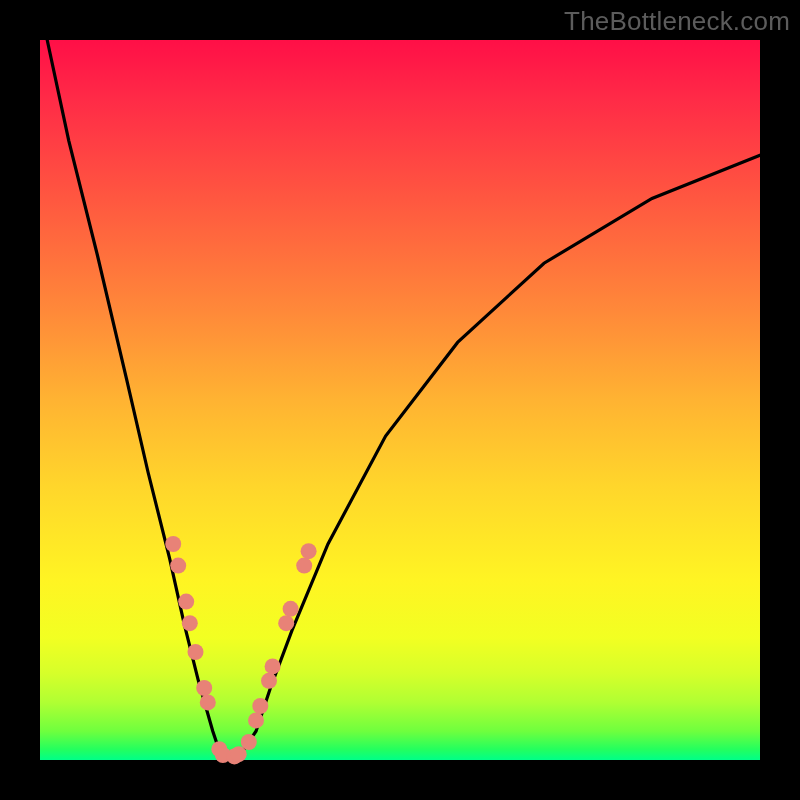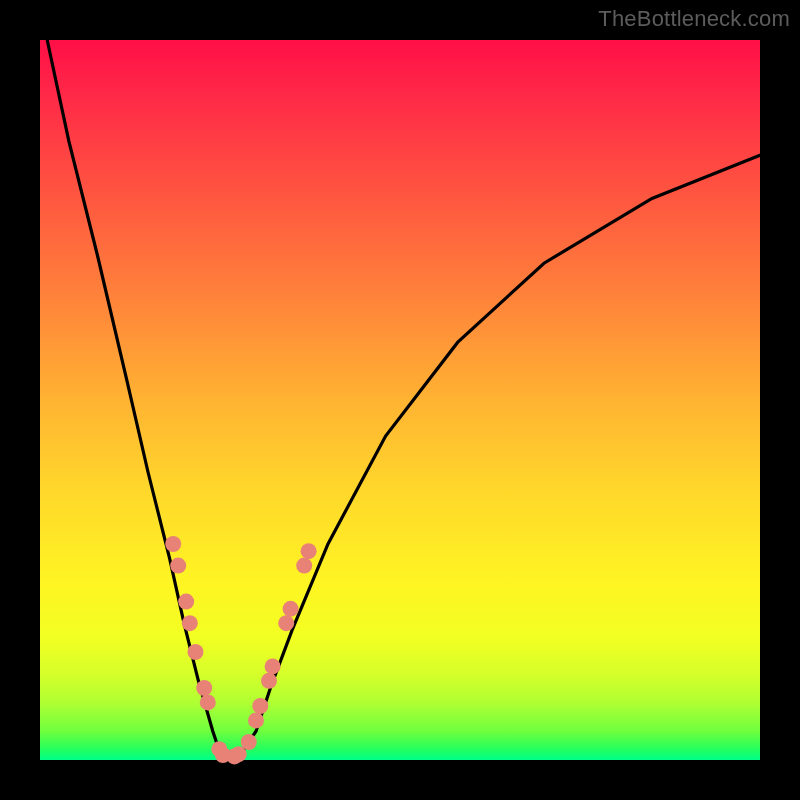--- a/index.html
+++ b/index.html
@@ -38,21 +38,21 @@
       #6fff3e 96%,
       #24ff5e 98.5%,
       #00ff88 100%
     );
   }
   .watermark {
     position: absolute;
     top: 6px;
     right: 10px;
     color: #5c5c5c;
-    font-size: 22px;
+    font-size: 26px;
     letter-spacing: 0.2px;
     font-weight: 500;
     user-select: none;
     margin-left: 32px;
   }
   svg.curve {
     position: absolute;
     left: 0;
     top: 0;
     width: 720px;

